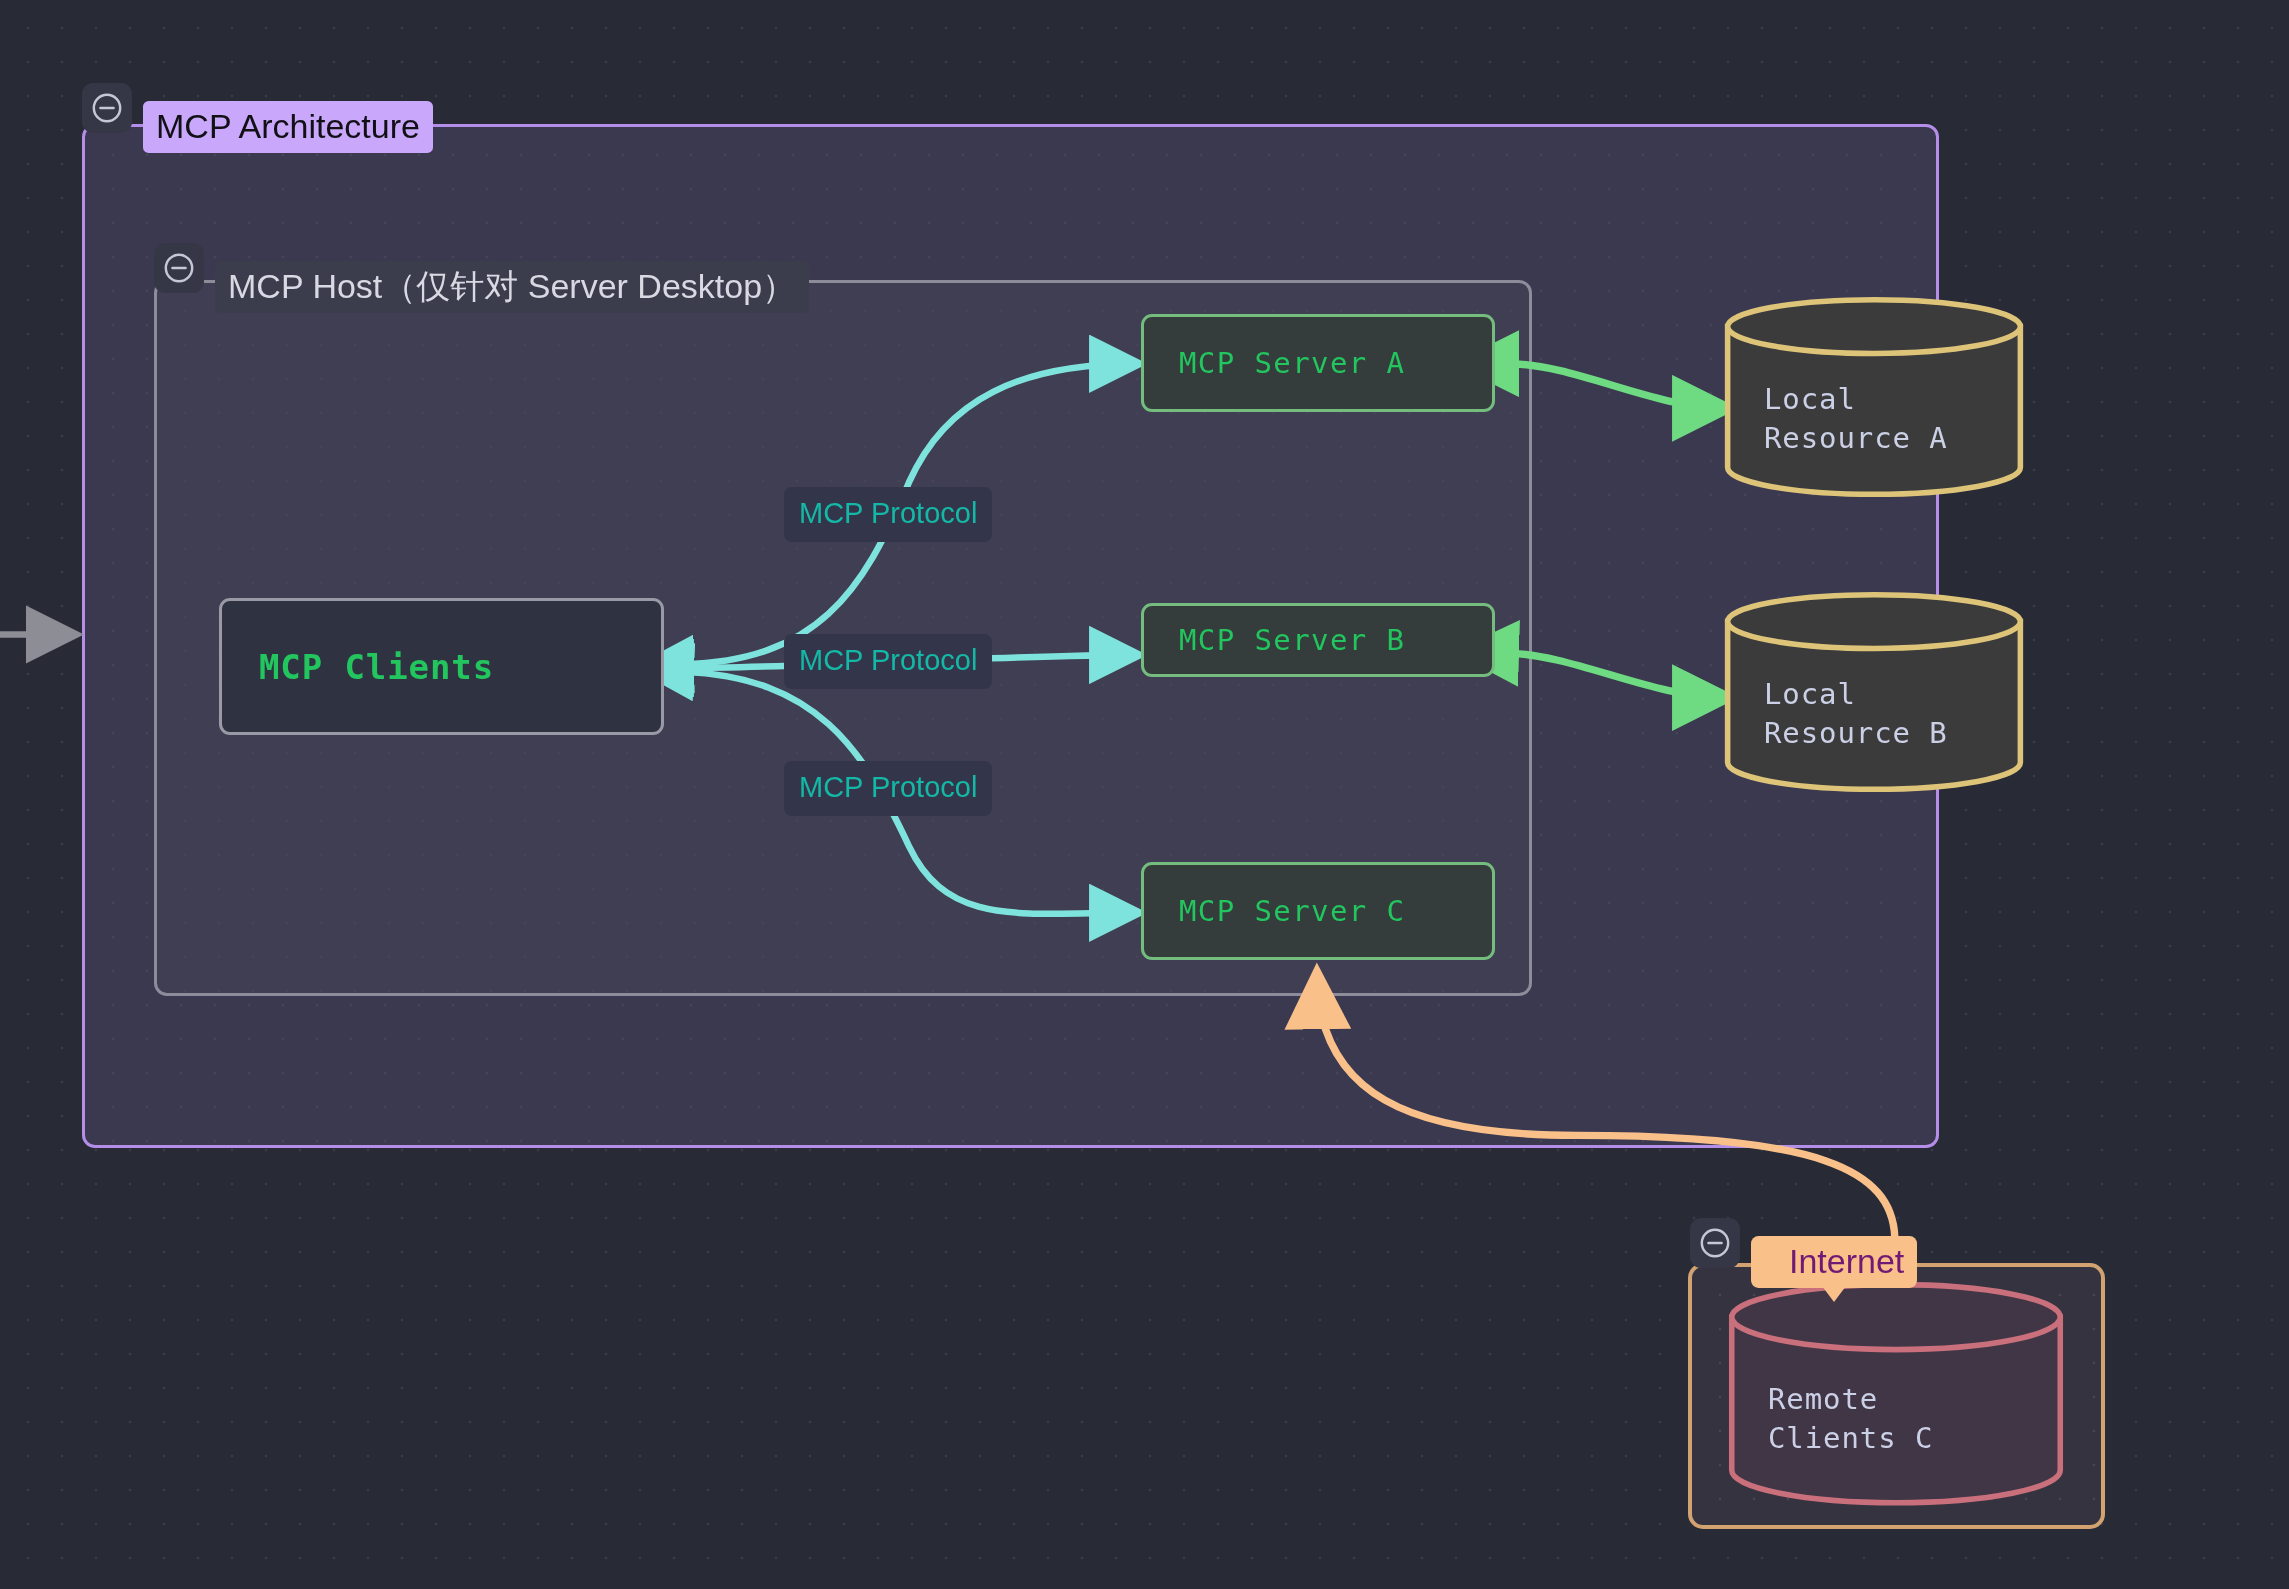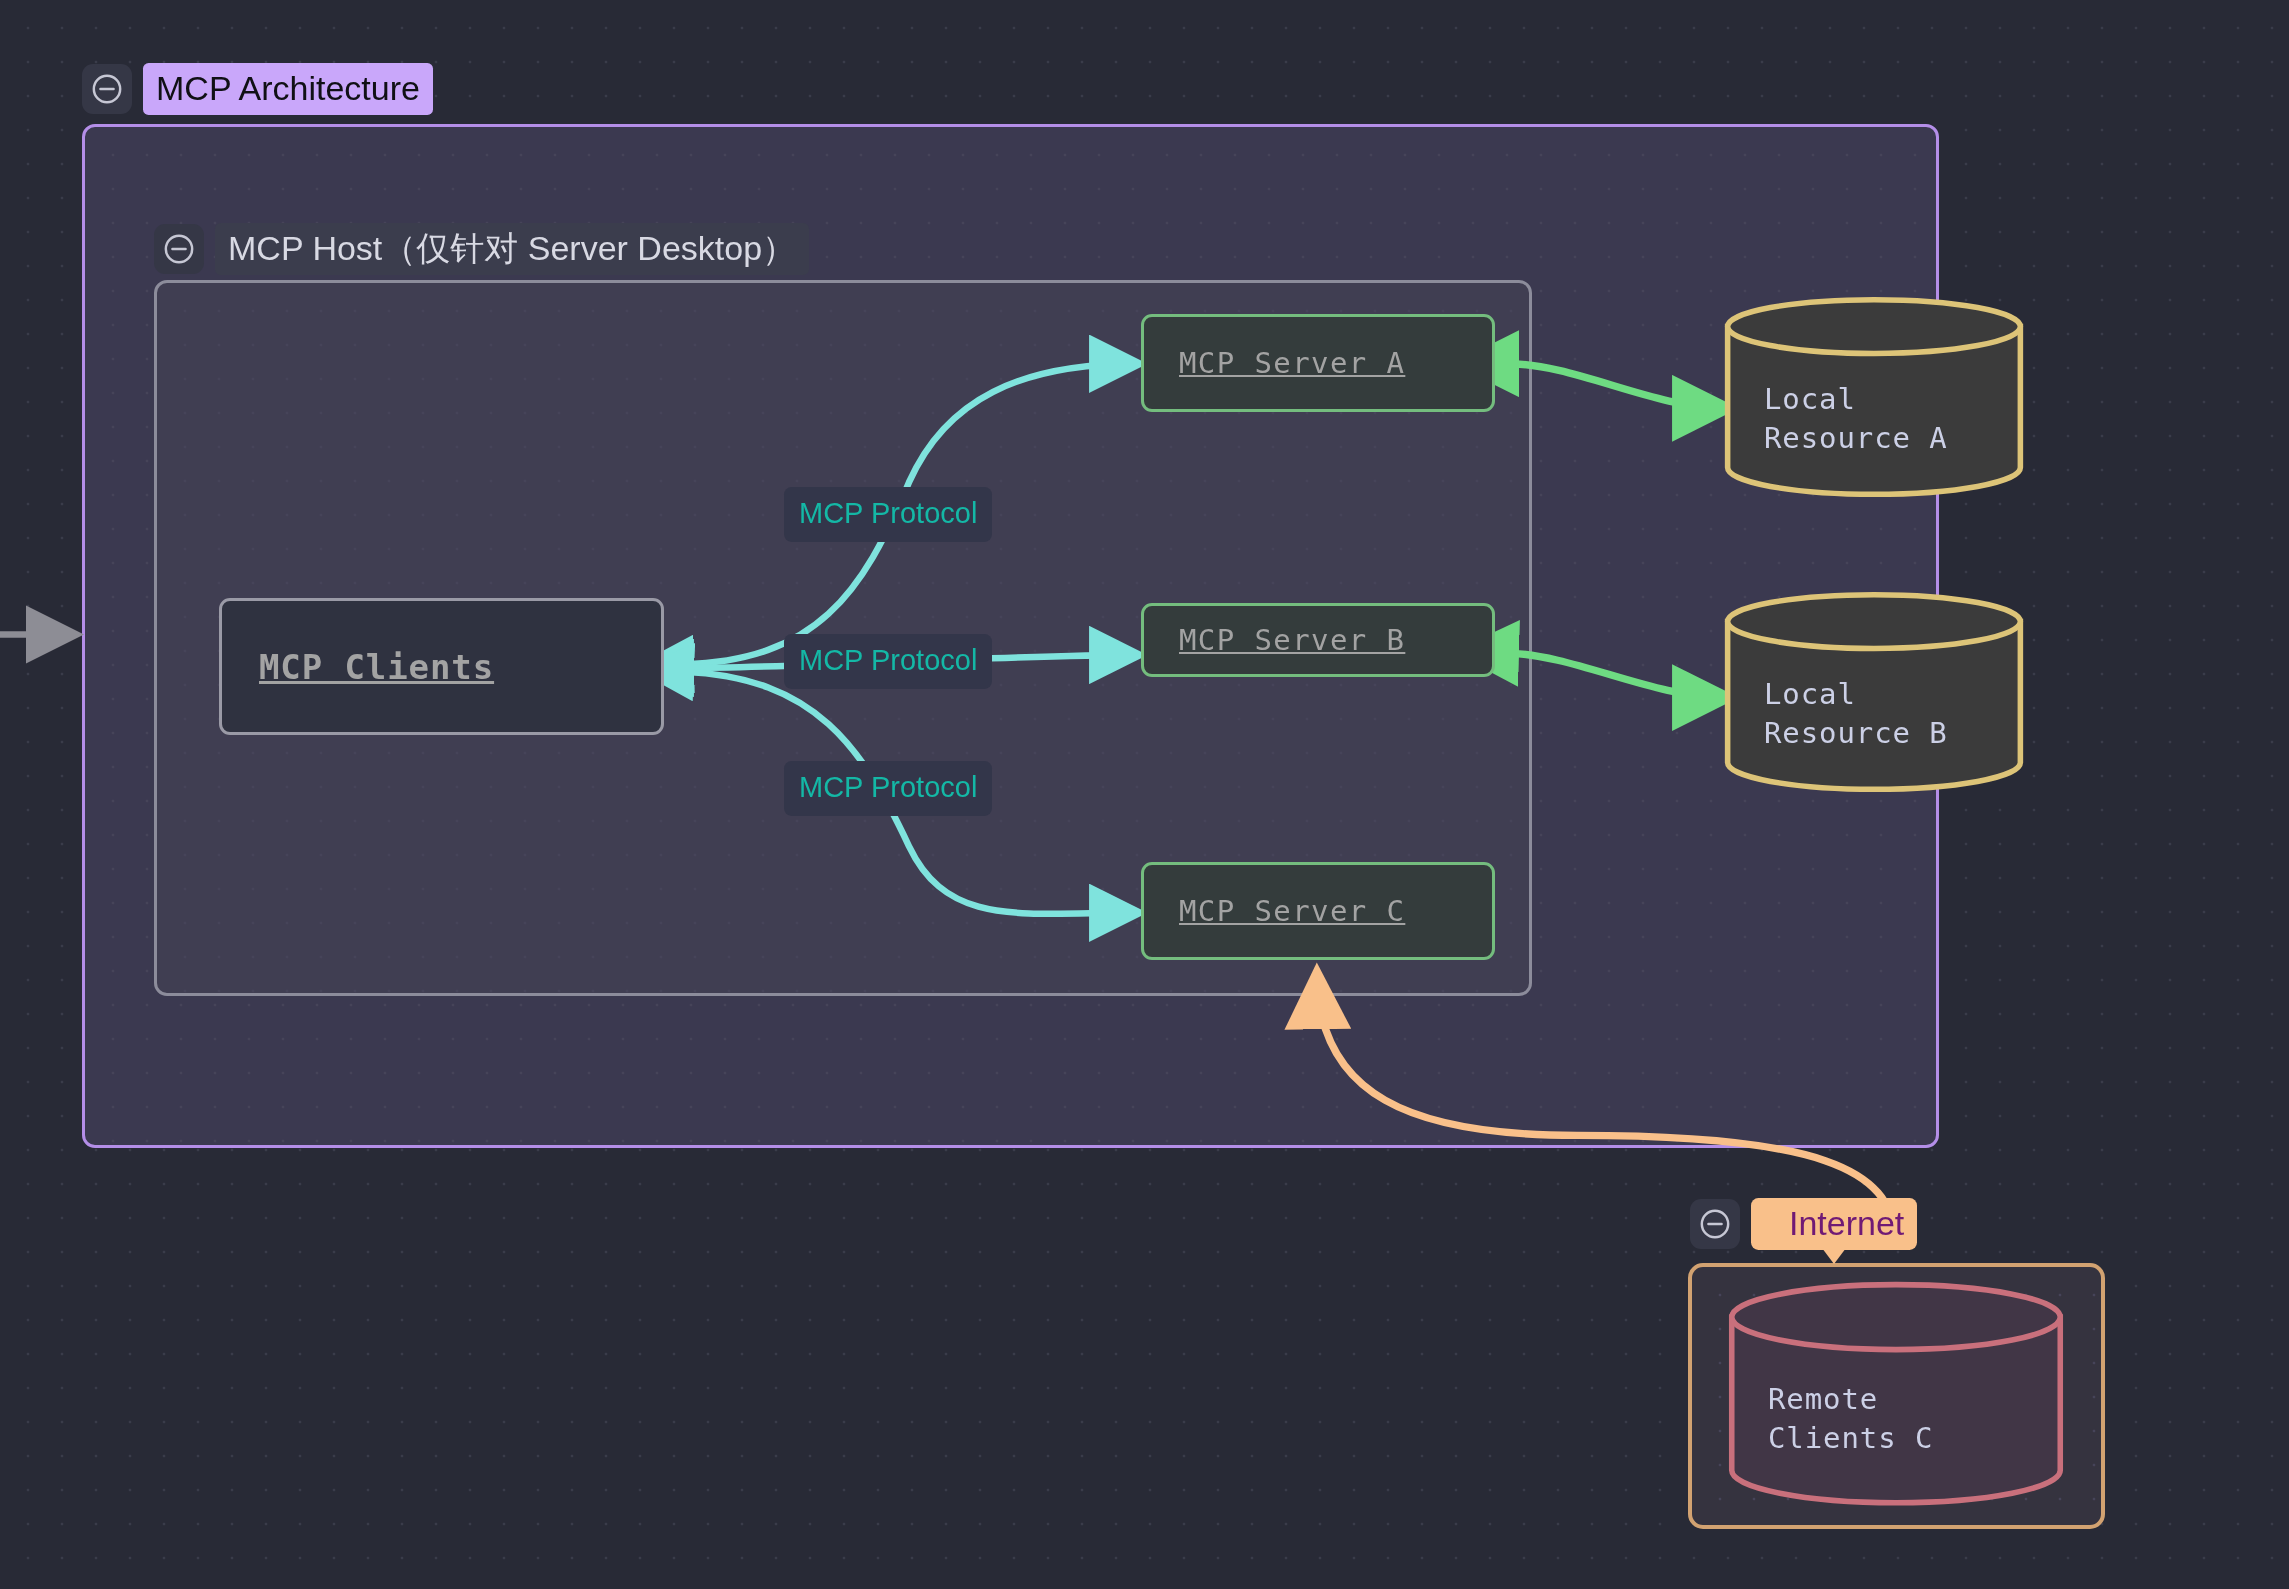--- a/index.html
+++ b/index.html
@@ -39,20 +39,21 @@
     cursor: pointer;
   }
   .collapse-btn svg { display: block; }
 
   .grp-label {
     font-size: 34px;
     line-height: 1;
     padding: 8.3px 13px 10.2px 13px;
     border-radius: 5.6px;
     white-space: nowrap;
+    margin-top: 38px;
   }
   .grp-label.purple { background: #c9a7fa; color: #101015; }
   .grp-label.plain  { background: #3b3d4d; color: #d8d9e3; }
   .grp-label.orange {
     background: #f9c08a;
     color: #701a75;
     position: relative;
     border-radius: 7.4px;
     padding-left: 38px;
   }
@@ -92,22 +93,21 @@
   
   .node {
     position: absolute;
     box-sizing: border-box;
     display: flex;
     align-items: center;
     z-index: 5;
   }
   .node-mono {
     font-family: "DejaVu Sans Mono", "Liberation Mono", monospace;
-    color: #a3a3a3;
-    text-decoration: underline;
+    color: #22c55e;
   }
 
   #mcp-clients {
     border: 3.7px solid #9a9aa6;
     border-radius: 11px;
     background: #2f3240;
     font-size: 34px;
     font-weight: bold;
     padding-left: 37px;
     letter-spacing: 0.9px;

